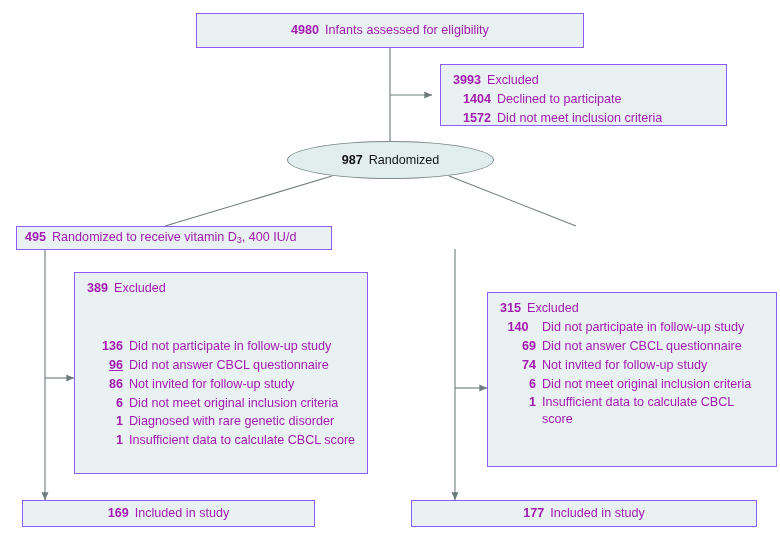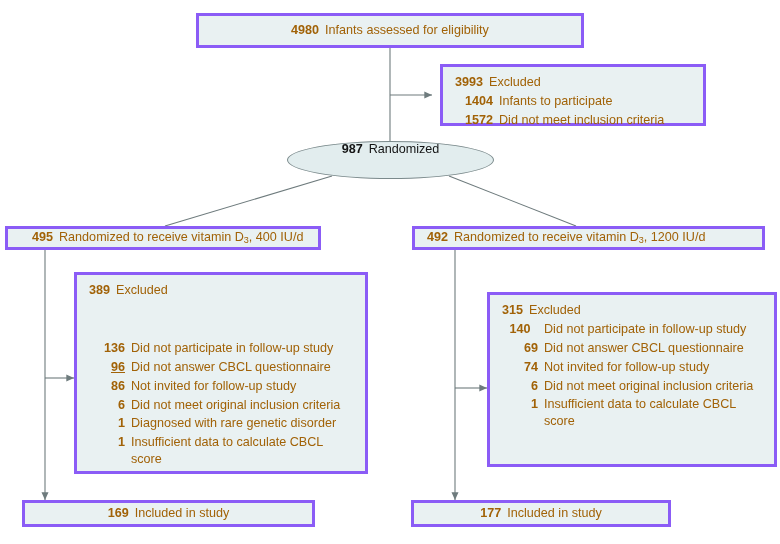--- a/index.html
+++ b/index.html
@@ -18,33 +18,33 @@
   #flow {
     position: absolute;
     left: 0; top: 0;
     width: 780px;
     height: 544px;
   }
   .box {
     position: absolute;
     box-sizing: border-box;
     background: #e9f1f2;
-    border: 3px solid #8b5cf6;
+    border: 1px solid #8b5cf6;
     font-size: 12.6px;
     line-height: 1.34;
-    color: #a16207;
+    color: #a21caf;
   }
   .ellipse {
     position: absolute;
     box-sizing: border-box;
     background: #e2edee;
     border: 1px solid #7b8a8c;
     border-radius: 50%;
     display: flex;
-    align-items: flex-start;
+    align-items: center;
     justify-content: center;
     font-size: 12.6px;
     color: #141414;
   }
   .centered {
     display: flex;
     align-items: center;
     justify-content: center;
   }
   .padded {
@@ -131,57 +131,51 @@
     <line x1="455" y1="388" x2="487" y2="388" stroke="#6e7b7d" stroke-width="1.1" marker-end="url(#arrowR)"></line>
   </svg>
 
   <div class="box centered" style="left:196px; top:13px; width:388px; height:35px;">
     <div class="title-row">
       <span class="num">4980</span>
       <span>Infants assessed for eligibility</span>
     </div>
   </div>
 
-  <div class="box padded" style="left:440px; top:64px; width:266px; height:62px;">
+  <div class="box padded" style="left:440px; top:64px; width:287px; height:62px;">
     <div class="exc-head">
       <span class="num">3993</span>
       <span>Excluded</span>
     </div>
     <ul class="exc-list">
       <li>
         <span class="n" style="width:38px;">1404</span>
-        <span class="t">Infants to participate</span>
+        <span class="t">Declined to participate</span>
       </li>
       <li>
         <span class="n" style="width:38px;">1572</span>
         <span class="t">Did not meet inclusion criteria</span>
       </li>
     </ul>
   </div>
 
   <div class="ellipse" style="left:287px; top:141px; width:207px; height:38px;">
     <div class="title-row">
       <span class="num">987</span>
       <span>Randomized</span>
     </div>
   </div>
 
-  <div class="box" style="left:5px; top:226px; width:316px; height:24px; display:flex; align-items:center; padding-left:24px;">
+  <div class="box" style="left:16px; top:226px; width:316px; height:24px; display:flex; align-items:center; padding-left:8px;">
     <div class="title-row" style="justify-content:flex-start;">
       <span class="num">495</span>
       <span><span>Randomized to receive vitamin D</span><sub>3</sub><span>, 400 IU/d</span></span>
     </div>
   </div>
 
-  <div class="box" style="left:412px; top:226px; width:353px; height:24px; display:flex; align-items:center; padding-left:12px;">
-    <div class="title-row" style="justify-content:flex-start;">
-      <span class="num">492</span>
-      <span><span>Randomized to receive vitamin D</span><sub>3</sub><span>, 1200 IU/d</span></span>
-    </div>
-  </div>
 
   <div class="box padded" style="left:74px; top:272px; width:294px; height:202px;">
     <div class="exc-head">
       <span class="num">389</span>
       <span>Excluded</span>
     </div>
     <ul class="exc-list">
       <li>
         <span class="n" style="width:36px;margin-top:39px;">136</span>
         <span class="t">Did not participate in follow-up study</span>
@@ -238,20 +232,20 @@
     </ul>
   </div>
 
   <div class="box centered" style="left:22px; top:500px; width:293px; height:27px;">
     <div class="title-row">
       <span class="num">169</span>
       <span>Included in study</span>
     </div>
   </div>
 
-  <div class="box centered" style="left:411px; top:500px; width:260px; height:27px;">
+  <div class="box centered" style="left:411px; top:500px; width:346px; height:27px;">
     <div class="title-row">
       <span class="num">177</span>
       <span>Included in study</span>
     </div>
   </div>
 
 </div>
 
 </body></html>

